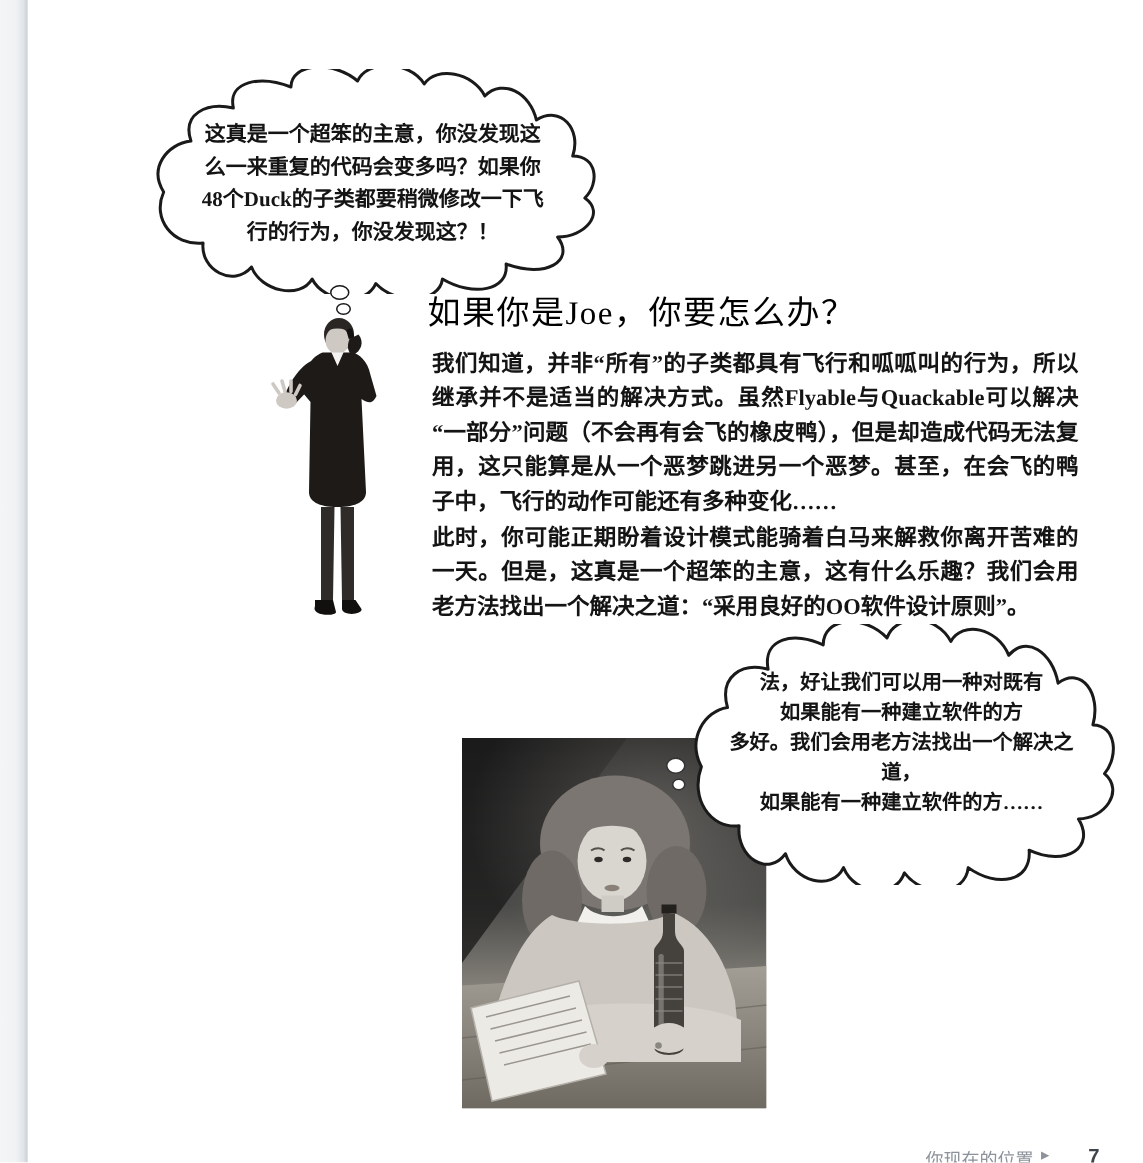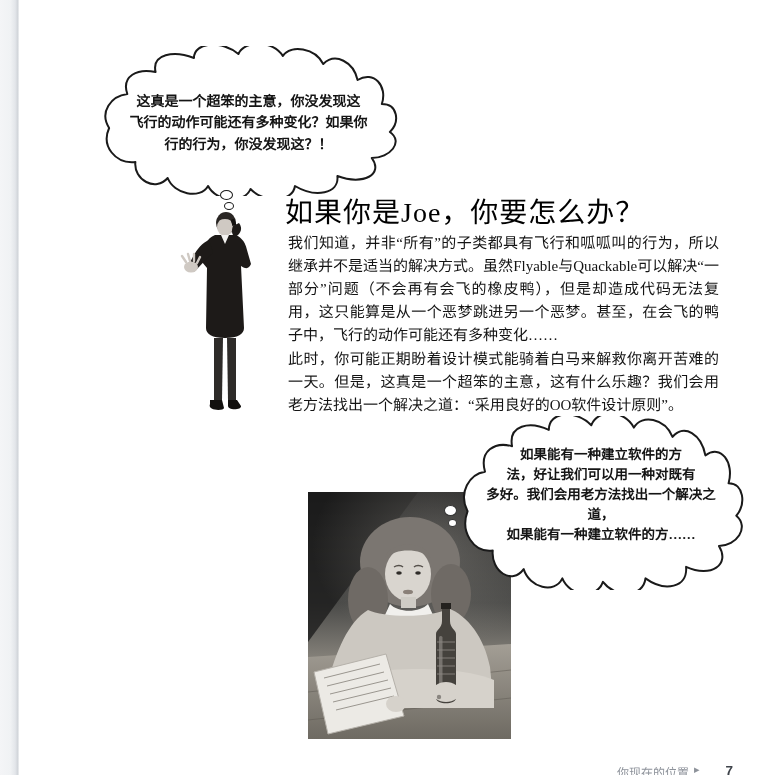--- a/index.html
+++ b/index.html
@@ -28,24 +28,24 @@
   .dot-2a{left:444px;top:505px;width:11px;height:9px;border-color:#333;}
   .dot-2b{left:448px;top:519px;width:7px;height:6px;border-color:#333;}
 
   .figure-joe{position:absolute;left:180px;top:210px;width:88px;height:214px;}
   .figure-joe svg{width:100%;height:100%;}
 
   .photo-vintage{position:absolute;left:308px;top:492px;width:203px;height:247px;z-index:1;}
   .photo-vintage svg{width:100%;height:100%;display:block;}
 
   .heading{position:absolute;left:285px;top:190px;width:460px;margin:0;
-    font-size:28px;font-weight:400;letter-spacing:1px;color:#000;white-space:nowrap;}
+    font-size:22px;font-weight:400;letter-spacing:1px;color:#000;white-space:nowrap;}
 
   .para{position:absolute;left:288px;width:431px;margin:0;color:#141414;
-    font-size:15px;line-height:23px;font-weight:400;text-align:justify;text-justify:inter-ideograph;}
+    font-size:15px;line-height:23px;font-weight:700;text-align:justify;text-justify:inter-ideograph;}
   .para1{top:232px;}
   .para2{top:348px;}
 
   .footer{position:absolute;left:617px;top:763px;display:flex;align-items:flex-start;
     font-family:"Liberation Sans","DejaVu Sans",sans-serif;white-space:nowrap;}
   .footer-label{font-size:12px;color:#8d929a;}
   .footer-arrow{font-size:11px;color:#8d929a;margin-left:5px;}
   .footer-page{font-size:13.5px;font-weight:700;color:#3f444b;margin-left:26px;}
 </style>
 </head>
@@ -58,21 +58,22 @@
   <div class="cloud-wrap bubble1">
     <svg class="cloud" viewBox="0 0 300 150" preserveAspectRatio="none" aria-hidden="true">
       <path fill="#ffffff" stroke="#1a1a1a" stroke-width="2" stroke-linejoin="round" vector-effect="non-scaling-stroke" d="M12,82 C2,66 14,50 30,48 C24,30 40,22 58,26 C54,8 76,4 96,12 C96,-4 124,-6 140,8
            C146,-6 174,-6 184,10 C192,-2 216,2 224,18 C236,6 254,16 258,34 C274,24 288,40 282,58
            C298,58 300,76 290,86 C304,96 290,112 272,112 C284,128 264,140 238,130 C240,148 216,152 196,140
            C194,156 166,158 152,143 C146,158 118,156 110,140 C102,154 76,148 70,132 C58,146 36,134 38,116
            C18,118 4,100 12,82 Z"></path>
     </svg>
     <div class="cloud-text">
       <div>这真是一个超笨的主意，你没发现这</div>
-      <div>飞行的动作可能还有多种变化？如果你</div>
+      <div>么一来重复的代码会变多吗？如果你</div>
+      <div>48个Duck的子类都要稍微修改一下飞</div>
       <div>行的行为，你没发现这？！</div>
     </div>
   </div>
   <div class="dot dot-1a"></div>
   <div class="dot dot-1b"></div>
 
   <div class="figure-joe">
     <svg viewBox="0 0 88 214" aria-hidden="true">
 
       <ellipse cx="46" cy="13" rx="10" ry="11" fill="#2a2624"></ellipse>
@@ -166,22 +167,22 @@
 
   <div class="cloud-wrap bubble2">
     <svg class="cloud" viewBox="0 0 300 150" preserveAspectRatio="none" aria-hidden="true">
       <path fill="#ffffff" stroke="#1a1a1a" stroke-width="2" stroke-linejoin="round" vector-effect="non-scaling-stroke" d="M12,82 C2,66 14,50 30,48 C24,30 40,22 58,26 C54,8 76,4 96,12 C96,-4 124,-6 140,8
            C146,-6 174,-6 184,10 C192,-2 216,2 224,18 C236,6 254,16 258,34 C274,24 288,40 282,58
            C298,58 300,76 290,86 C304,96 290,112 272,112 C284,128 264,140 238,130 C240,148 216,152 196,140
            C194,156 166,158 152,143 C146,158 118,156 110,140 C102,154 76,148 70,132 C58,146 36,134 38,116
            C18,118 4,100 12,82 Z"></path>
     </svg>
     <div class="cloud-text">
+      <div>法，好让我们可以用一种对既有</div>
       <div>如果能有一种建立软件的方</div>
-      <div>法，好让我们可以用一种对既有</div>
       <div>多好。我们会用老方法找出一个解决之道，</div>
       <div>如果能有一种建立软件的方……</div>
     </div>
   </div>
   <div class="dot dot-2a"></div>
   <div class="dot dot-2b"></div>
 
   <div class="footer">
     <span class="footer-label">你现在的位置</span>
     <span class="footer-arrow">▸</span>

